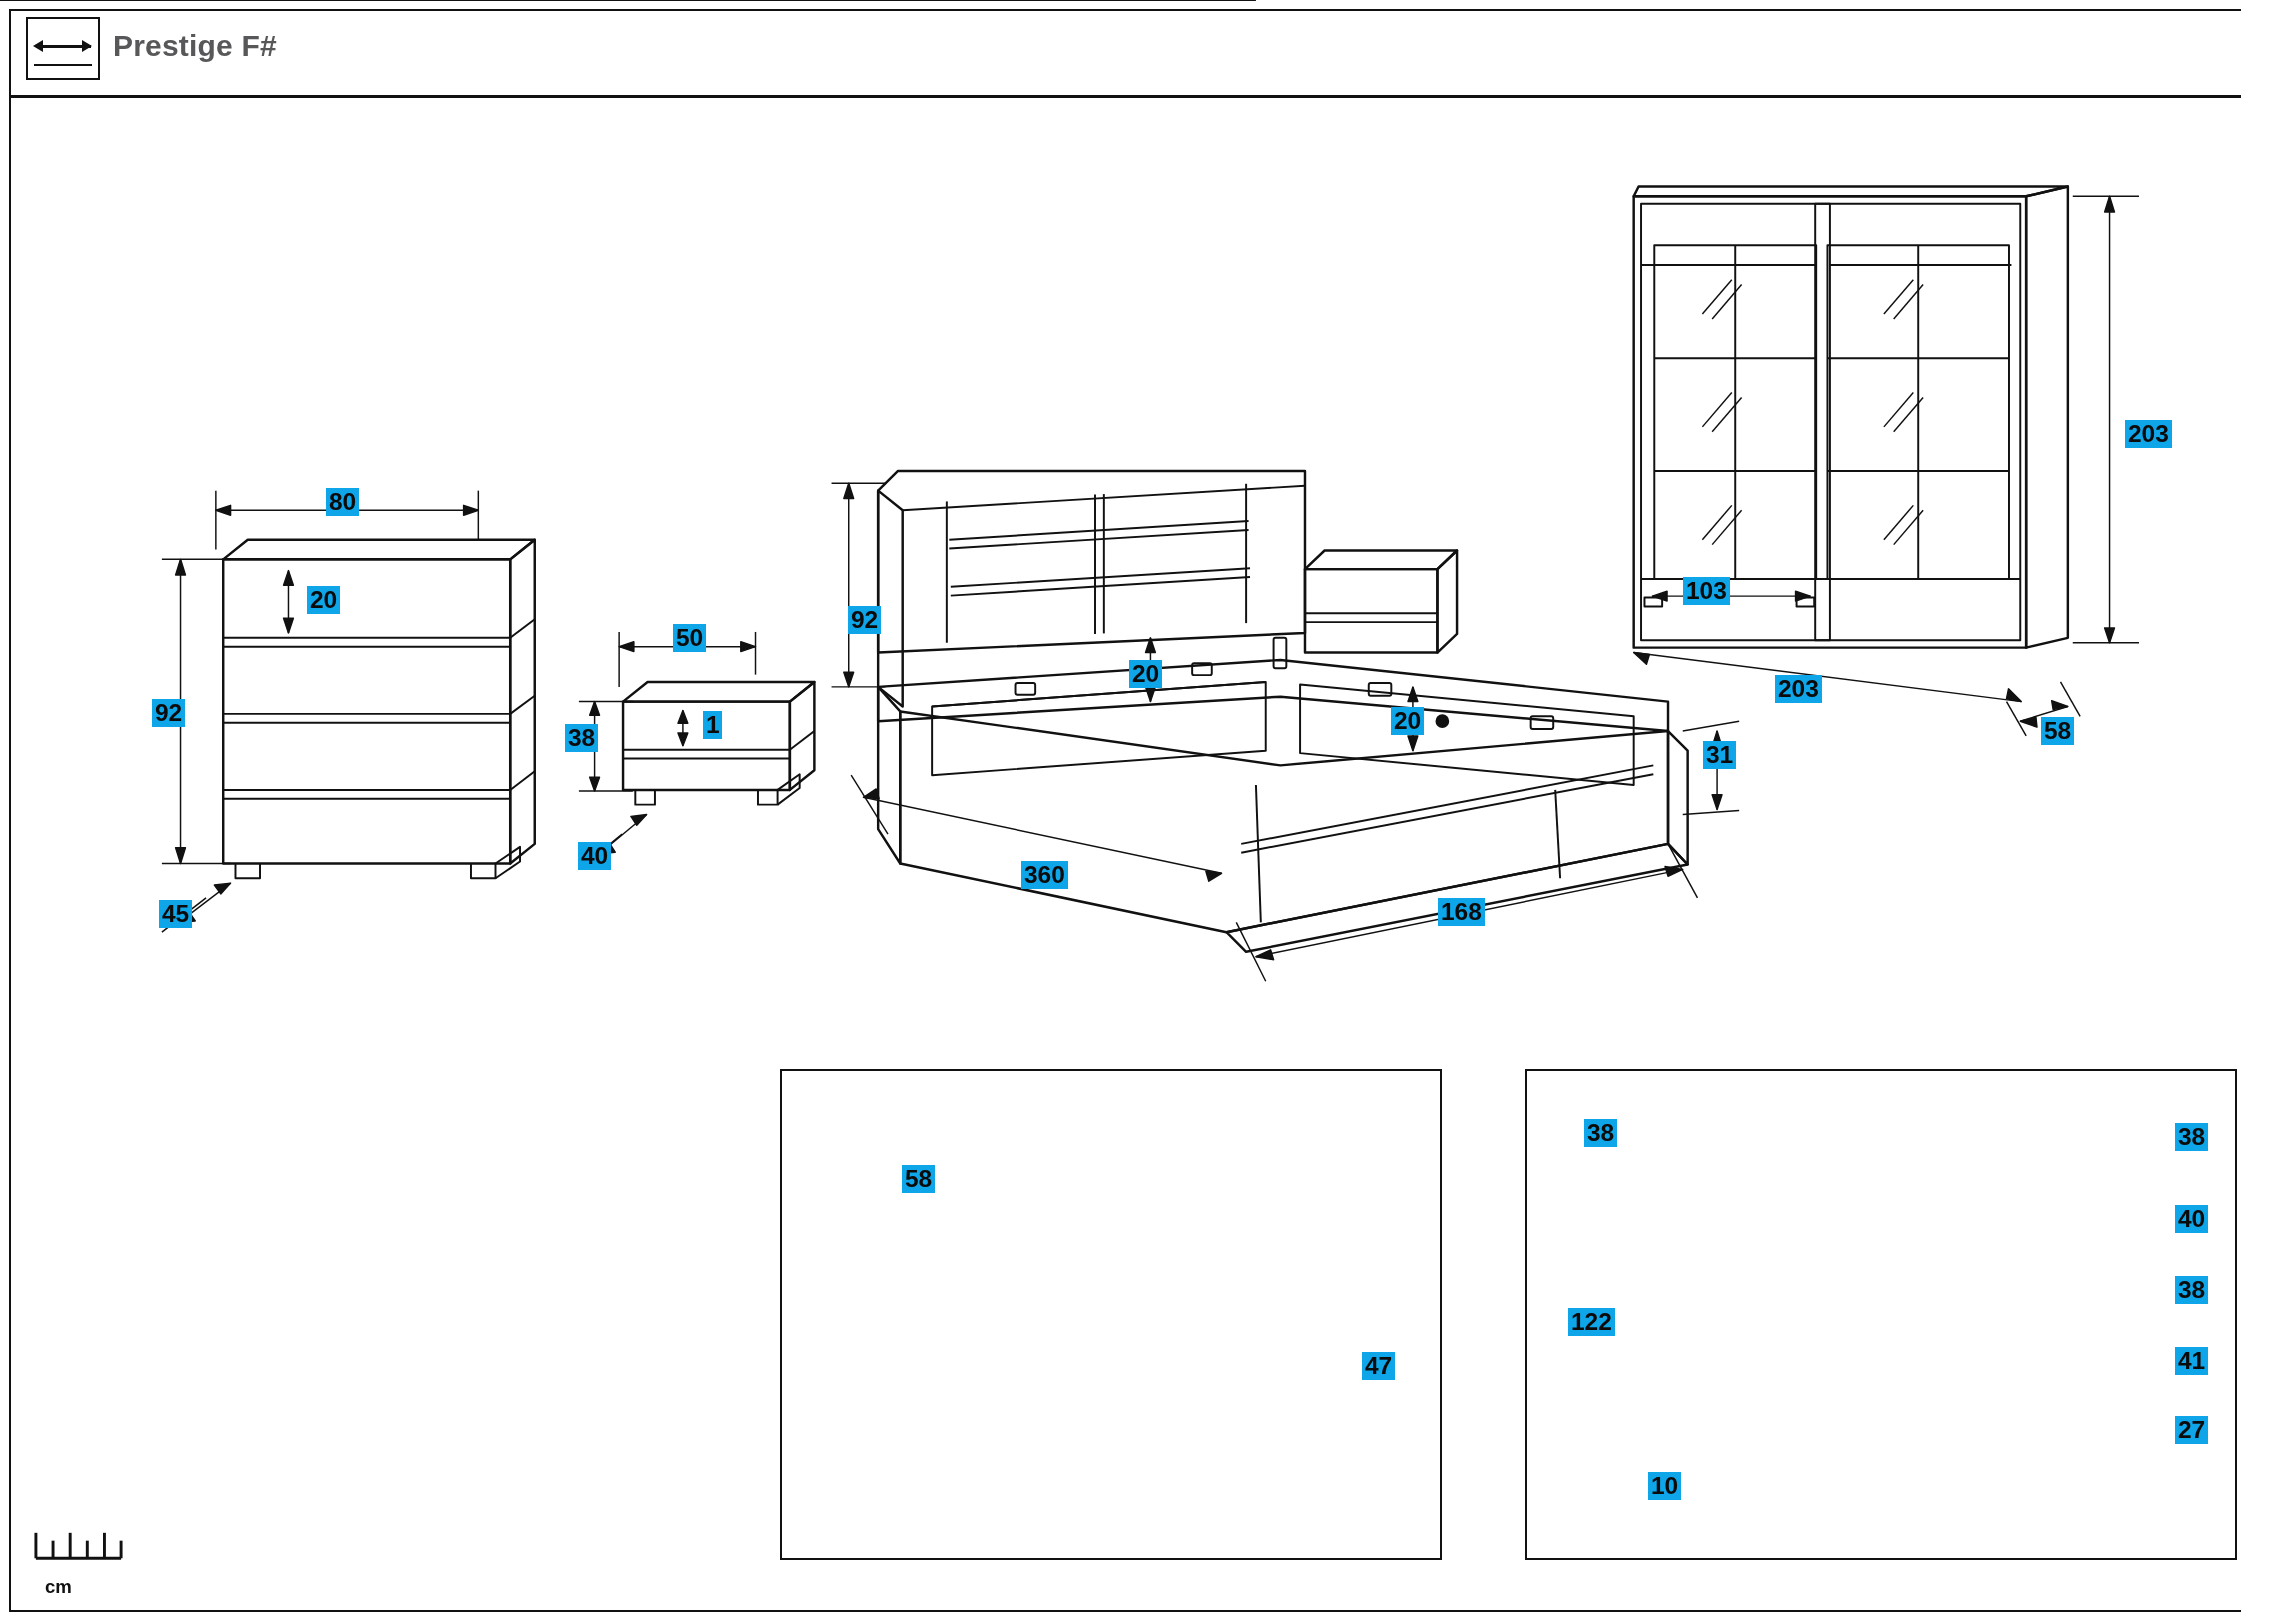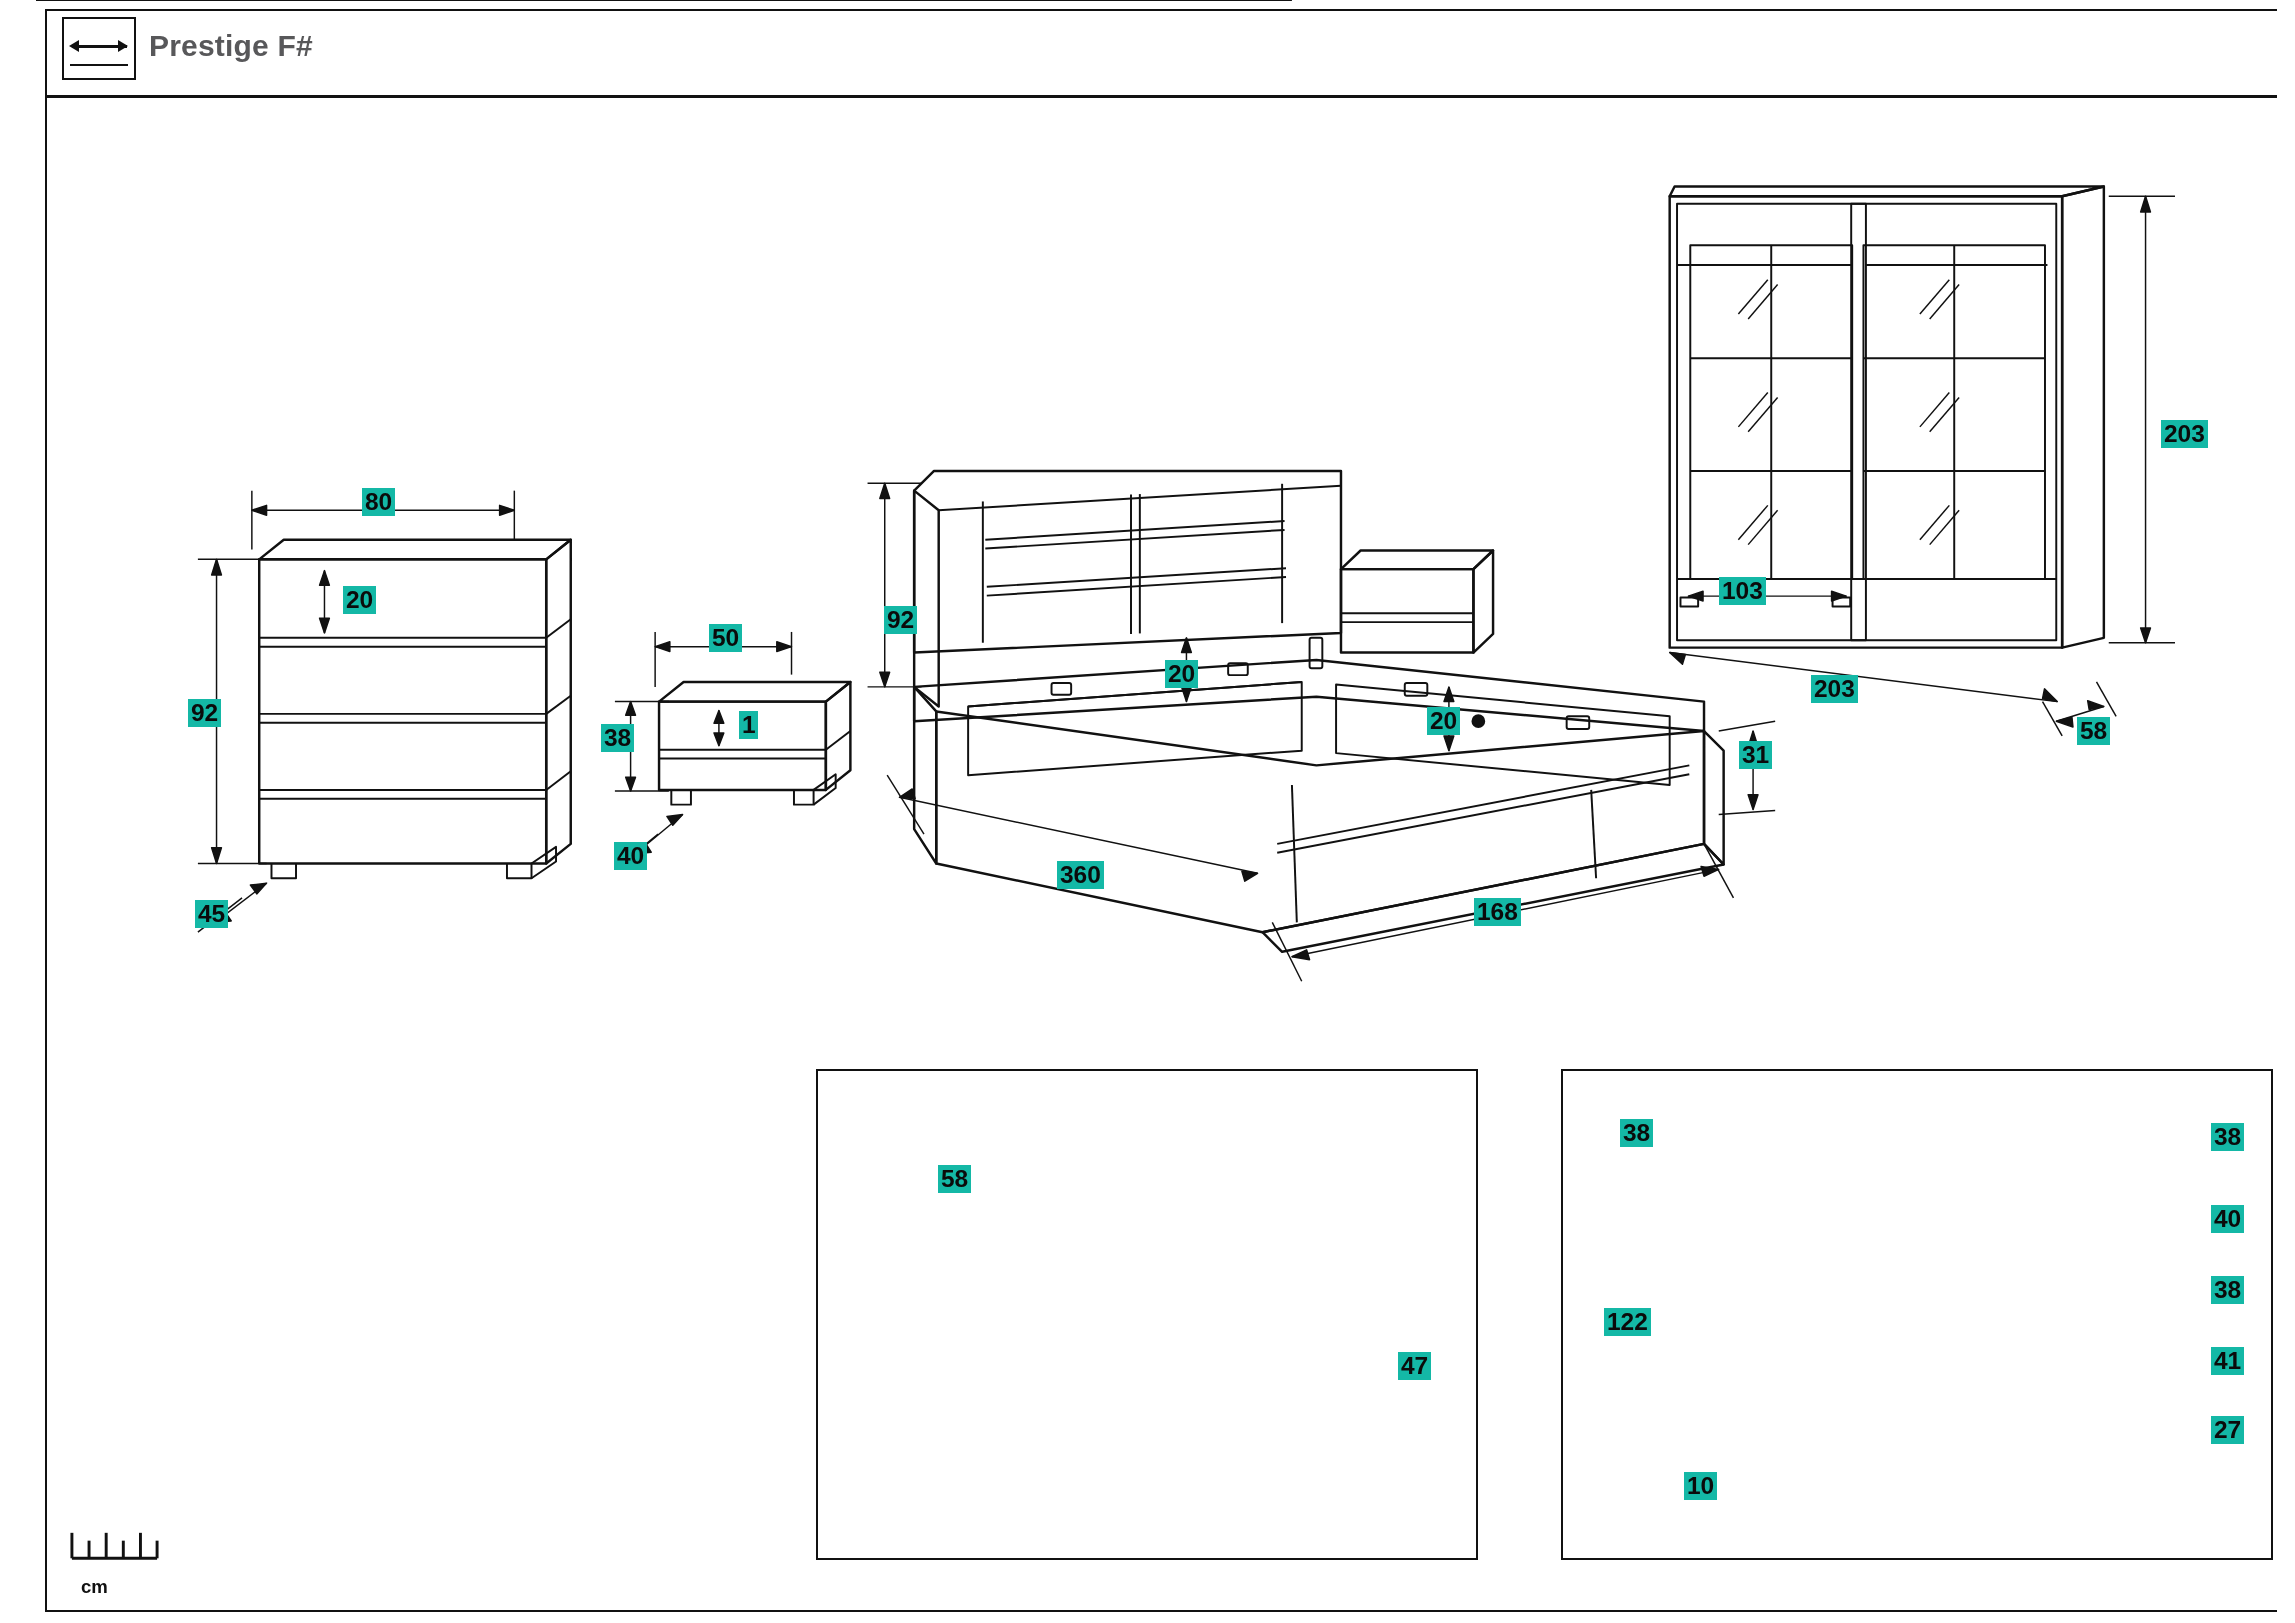--- a/index.html
+++ b/index.html
@@ -2,21 +2,20 @@
 <html style="font-size:7.9px"><head>
 <meta charset="utf-8">
 <style>
   html,body{margin:0;padding:0;background:#ffffff;}
   body{font-family:"Liberation Sans",sans-serif;}
   #sheet{
     position:relative;
     width:2241px;height:1623px;
     background:#fff;
     overflow:hidden;
-    margin-left:36px;
   }
   .frame{
     position:absolute;left:8.8px;top:8.8px;width:2272px;height:1603px;
     border:2.5px solid #111;box-sizing:border-box;
   }
   .hdr-rule{
     position:absolute;left:8.8px;top:95px;width:2272px;height:2.5px;background:#111;
   }
   .title-icon{
     position:absolute;left:25.5px;top:16.7px;width:74px;height:63px;
@@ -32,21 +31,21 @@
   .title-icon .arrR{right:5.9px;border-left:10.8px solid #111;}
   .title-icon .base{
     position:absolute;left:6.9px;top:45px;width:58px;height:2.5px;background:#111;
   }
   .title-text{
     position:absolute;left:113px;top:28.5px;
     font-size:30px;font-weight:bold;color:#58585a;letter-spacing:0.2px;
   }
   .dim{
     position:absolute;font-weight:bold;color:#0b0b0b;font-size:24.5px;white-space:nowrap;
-    background:#14b8a6;padding:0 2.9px;
+    background:#0ea5e9;padding:0 2.9px;
   }
   .panel{
     position:absolute;border:2px solid #111;box-sizing:border-box;background:#fff;
   }
   svg{position:absolute;left:0;top:0;overflow:visible;}
   .scale-icon{position:absolute;left:32px;top:1516px;width:93px;height:64px;}
   .scale-lbl{position:absolute;left:45px;top:1576px;font-size:18.6px;font-weight:bold;color:#111;}
 </style>
 </head>
 <body>

